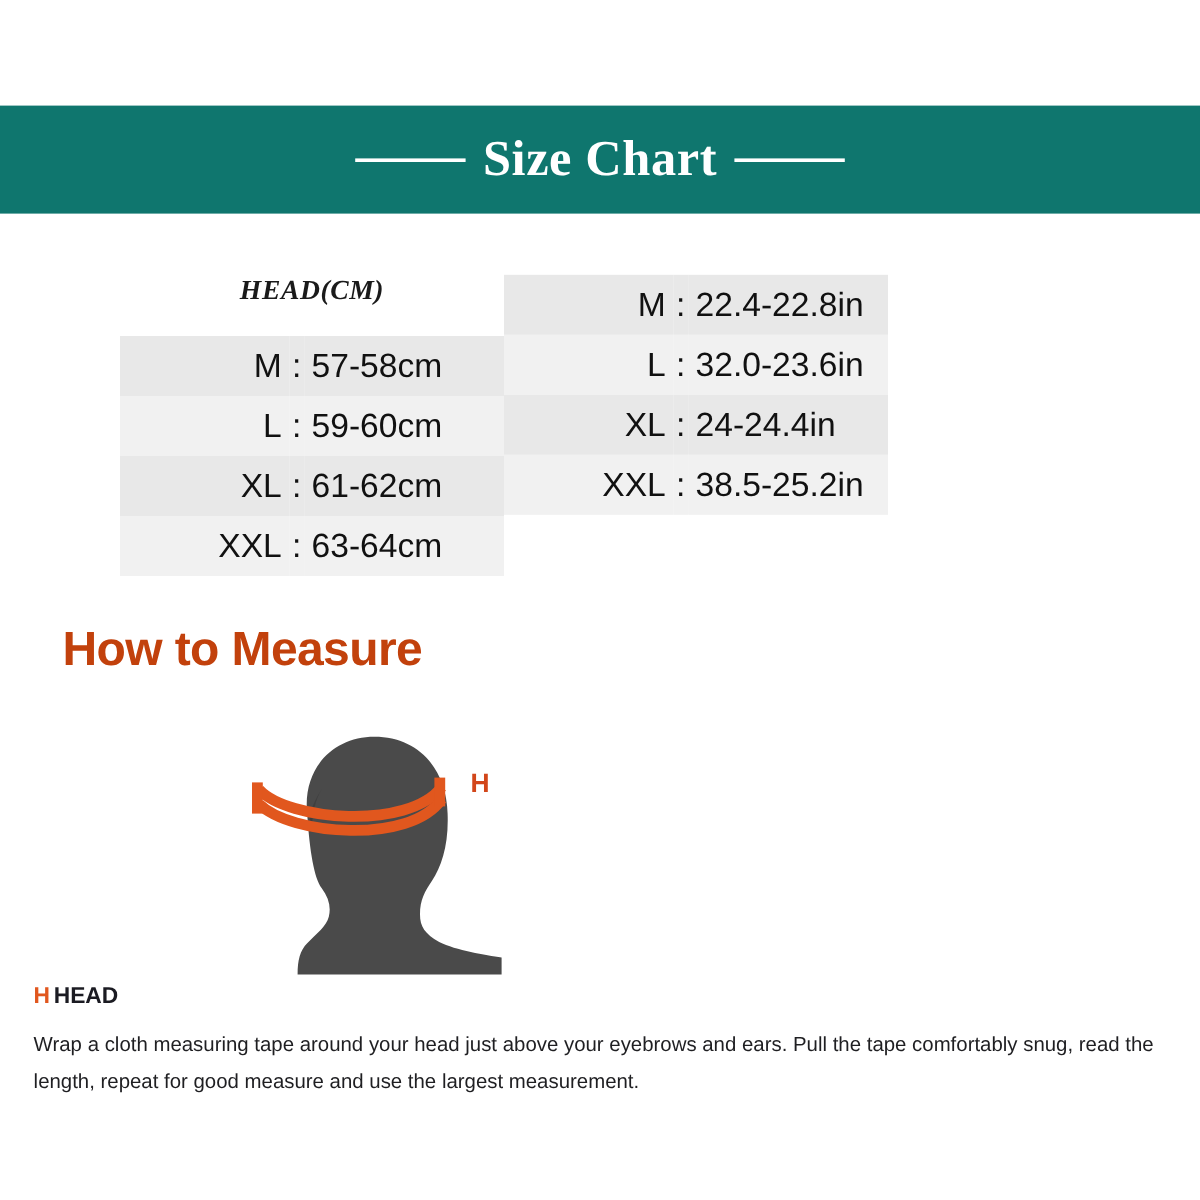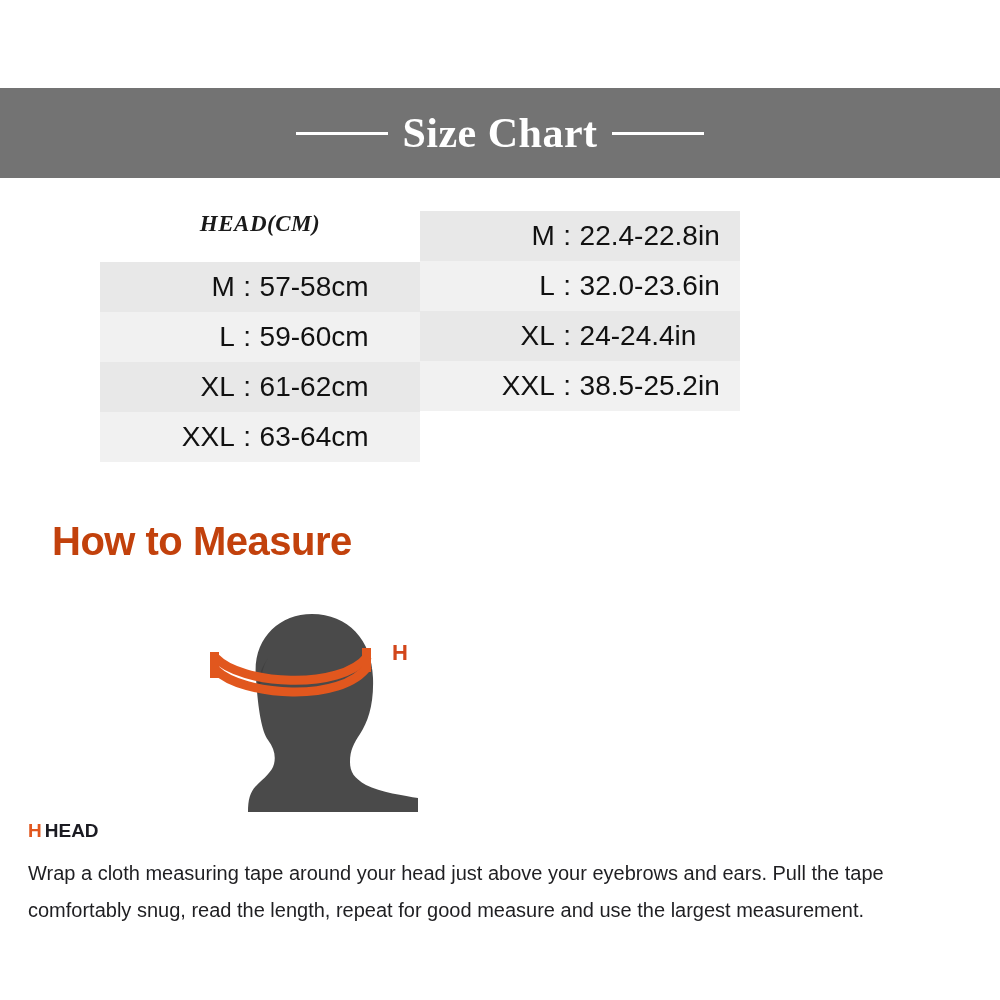--- a/index.html
+++ b/index.html
@@ -15,21 +15,21 @@
     position: relative;
   }
 
   
   .header-band {
     position: absolute;
     left: 0;
     top: 88px;
     width: 1000px;
     height: 90px;
-    background: #737373;
+    background: #0f766e;
     display: flex;
     align-items: center;
     justify-content: center;
   }
   .header-inner {
     display: flex;
     align-items: center;
     justify-content: center;
     gap: 14px;
   }
@@ -45,21 +45,21 @@
     font-weight: bold;
     color: #ffffff;
     letter-spacing: 0.5px;
     white-space: nowrap;
   }
 
   
   .tables {
     position: absolute;
     left: 0;
-    top: 211px;
+    top: 229px;
     width: 840px;
     display: flex;
     justify-content: center;
   }
   .table-block {
     width: 320px;
   }
   .table-caption {
     font-family: "Liberation Serif", serif;
     font-style: italic;
@@ -142,21 +142,21 @@
     font-weight: bold;
     color: #1b1b22;
     margin-bottom: 13px;
   }
   .desc-head .h-mark {
     color: #e1571e;
     font-weight: bold;
     margin-right: 3px;
   }
   .desc-body {
-    font-size: 20px;
+    font-size: 17px;
     line-height: 1.85;
     color: #1f1f22;
   }
 </style>
 </head>
 <body>
 
 <div class="header-band">
   <div class="header-inner">
     <span class="rule"></span>

